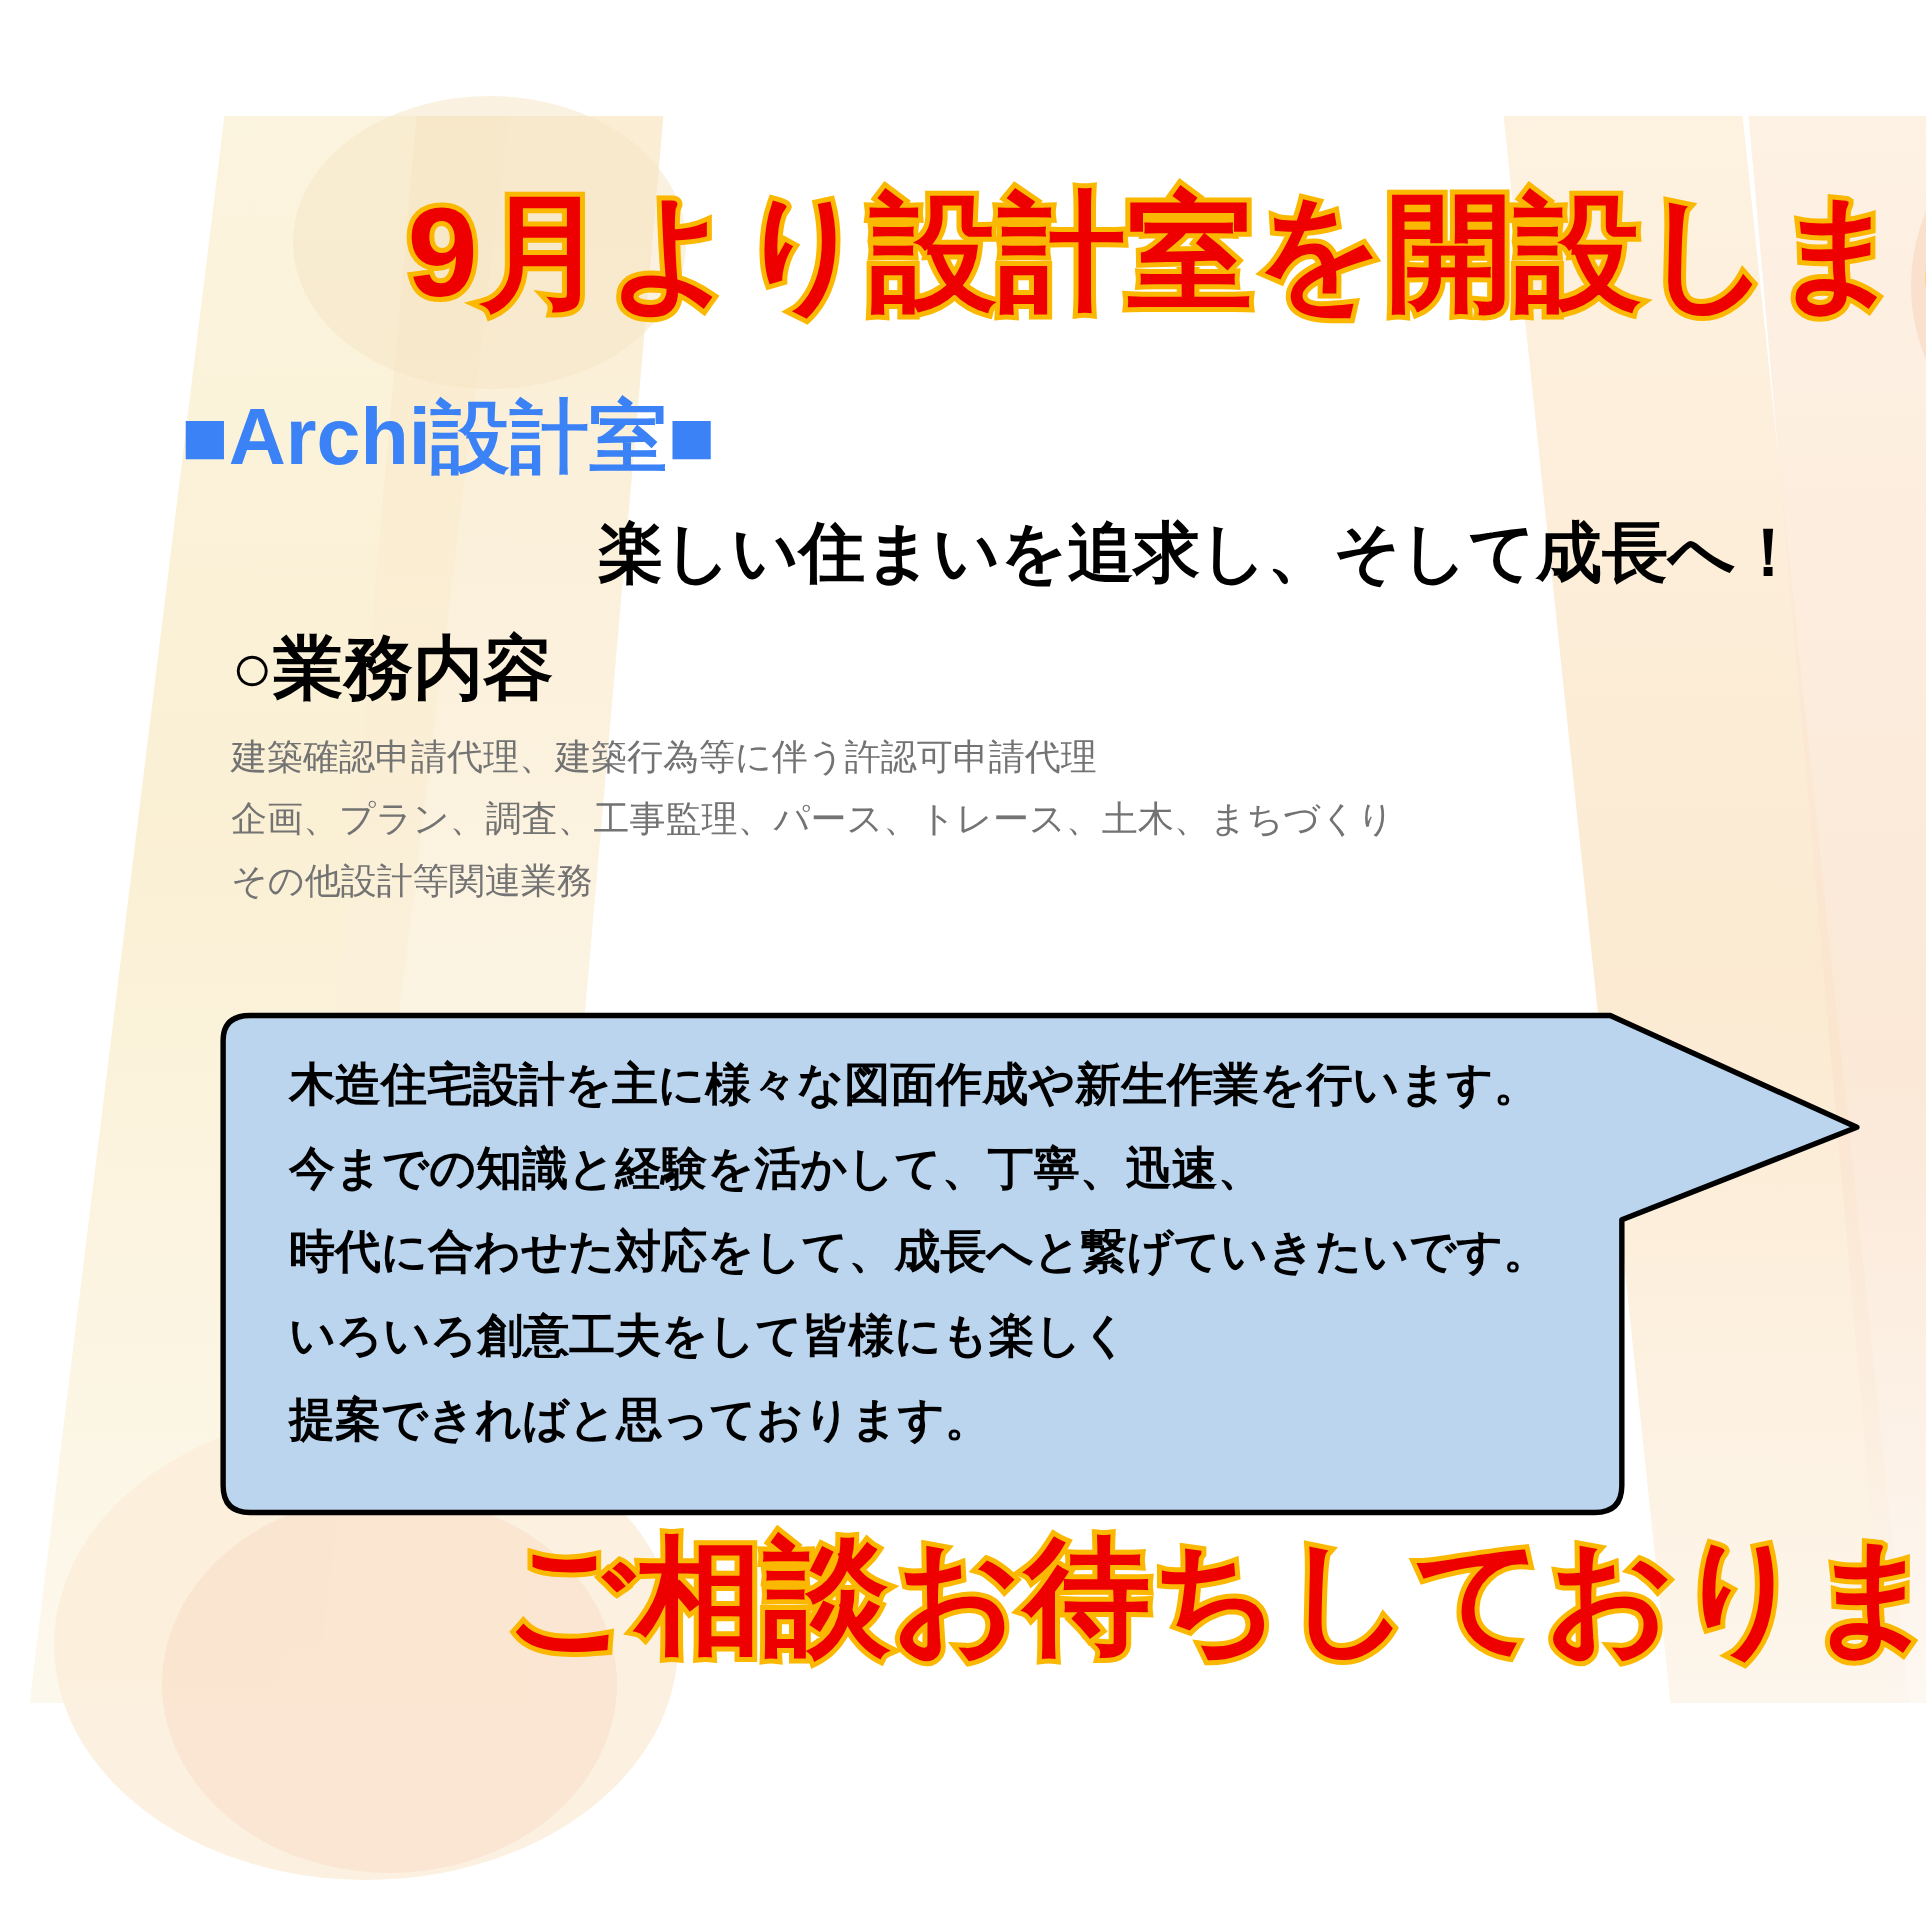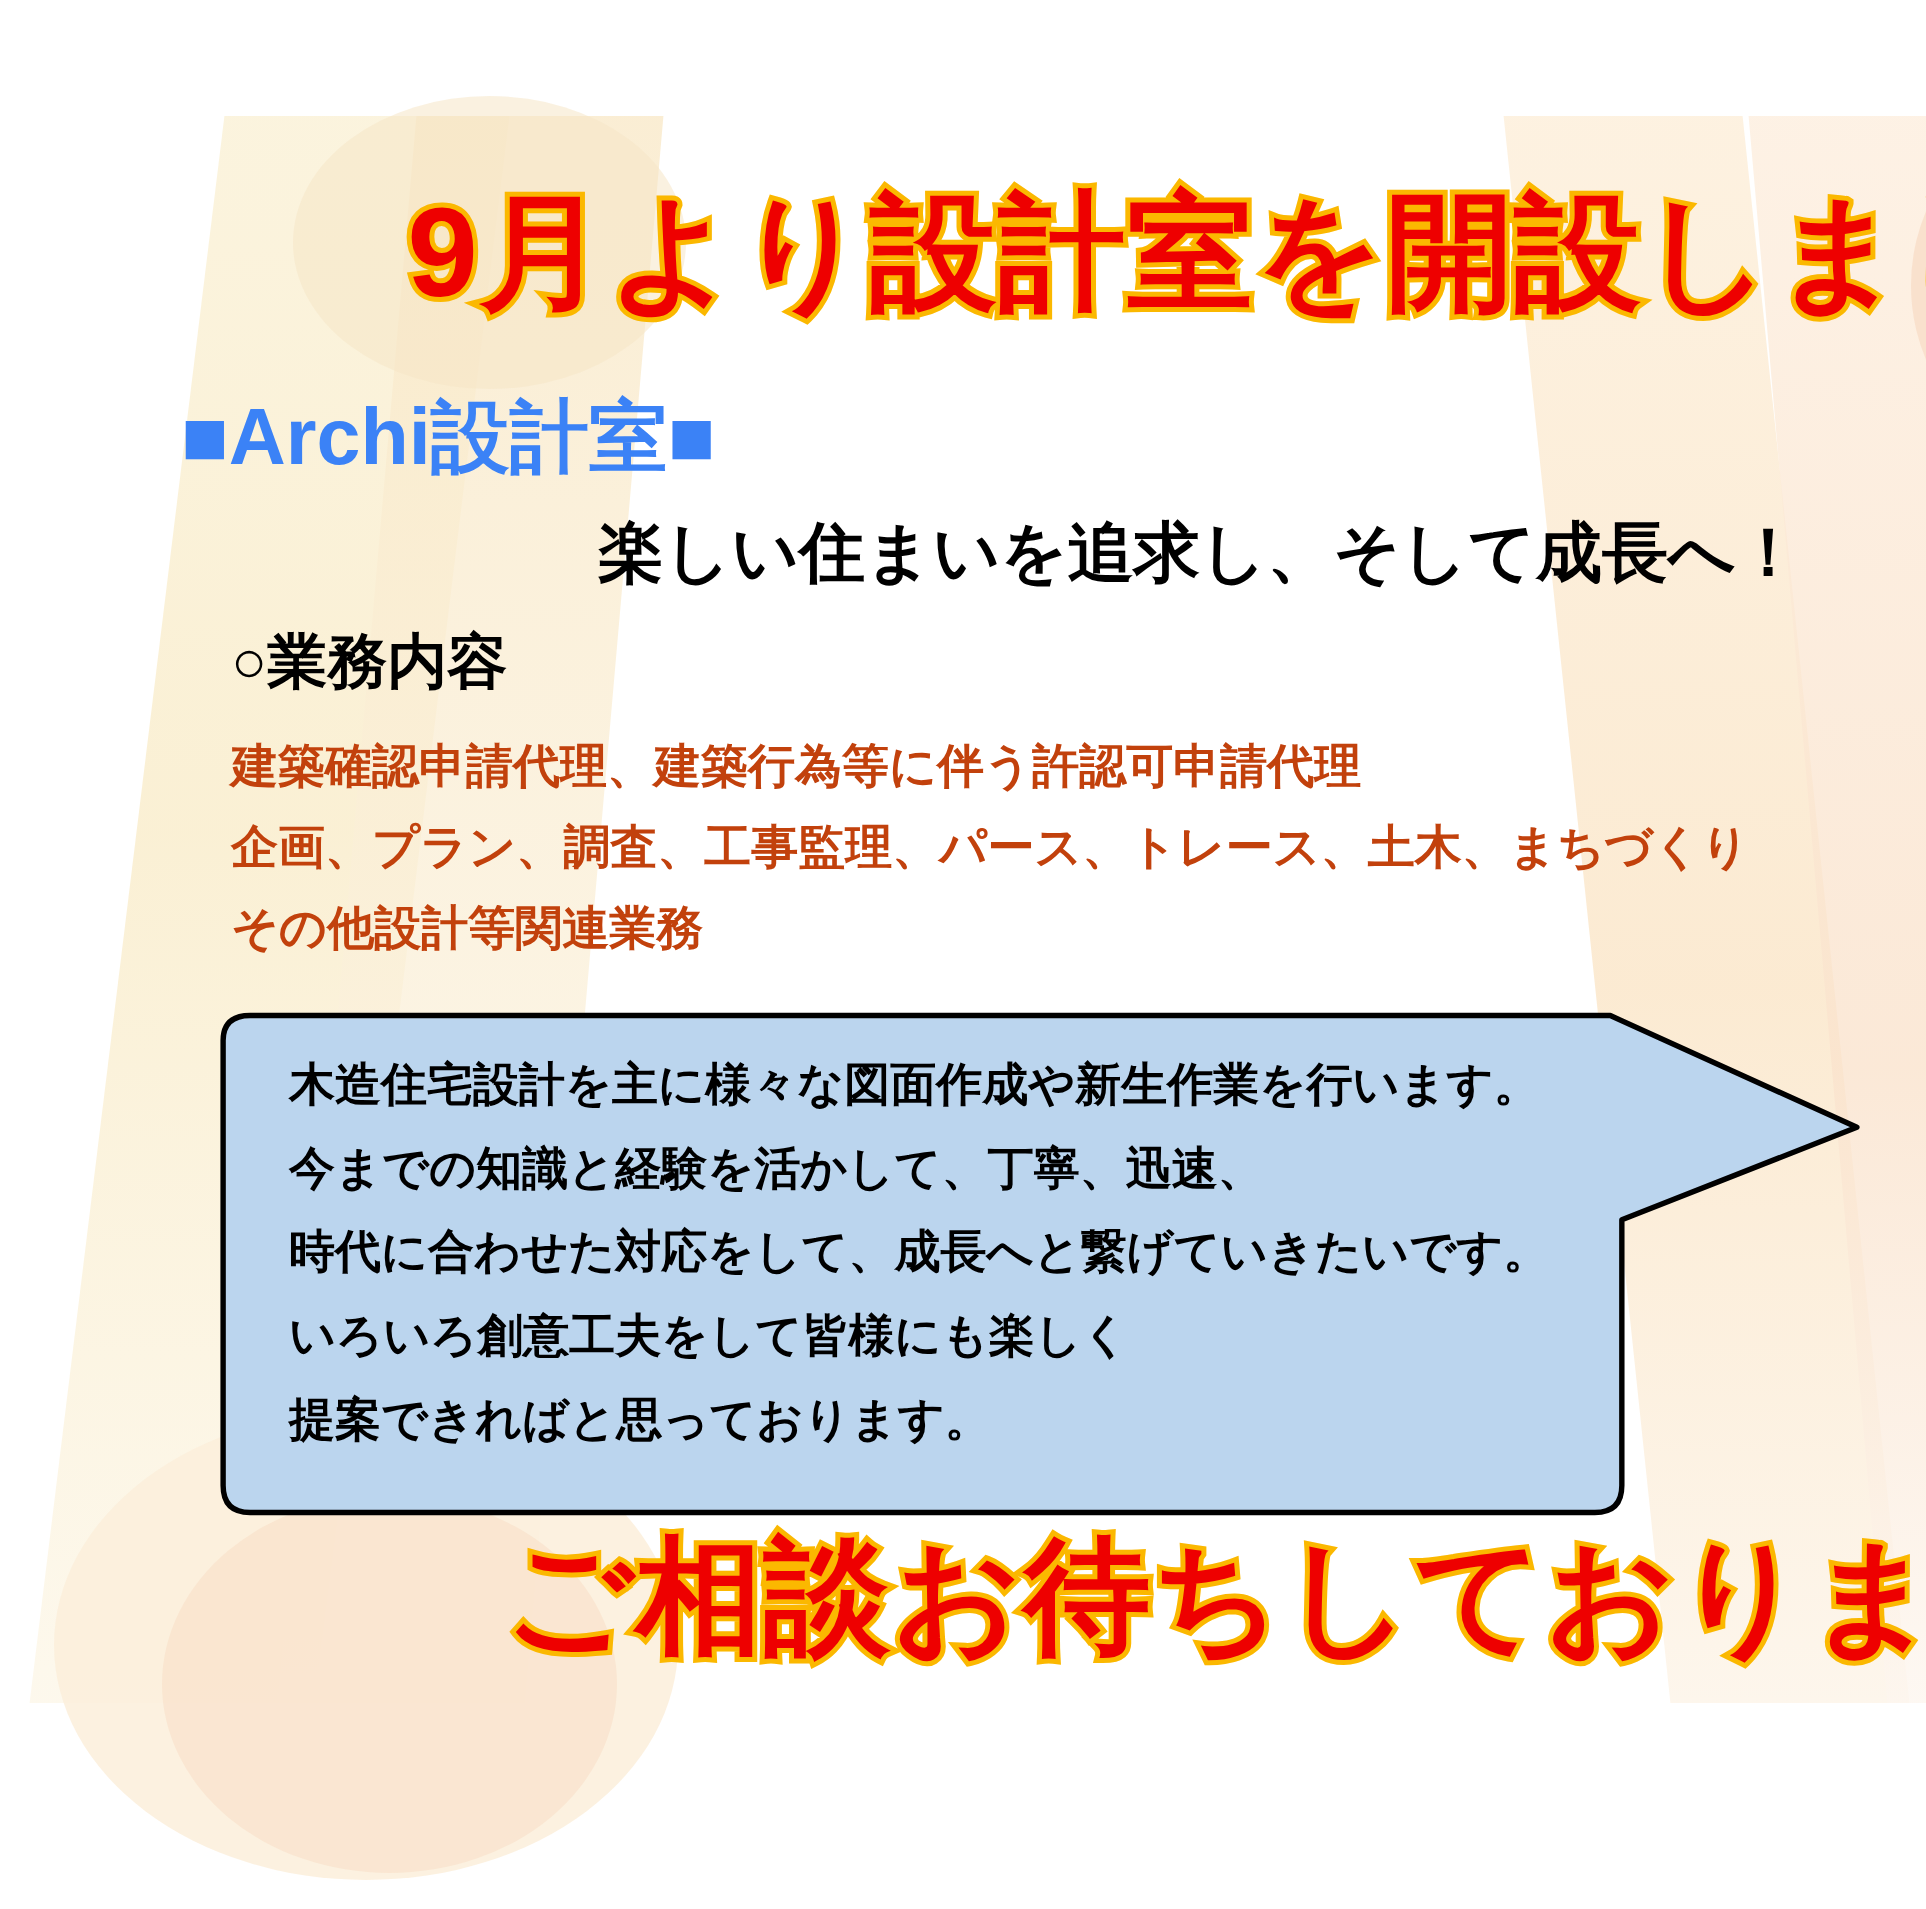--- a/index.html
+++ b/index.html
@@ -106,35 +106,35 @@
     left:598px;top:508px;
     font-size:66px;
     font-weight:700;
     color:#000000;
     white-space:nowrap;
     z-index:6;
   }
   .section-heading{
     position:absolute;
     left:231px;top:622px;
-    font-size:60px;
+    font-size:70px;
     font-weight:700;
     color:#000000;
     white-space:nowrap;
     z-index:6;
   }
   .services{
     position:absolute;
     left:231px;top:726px;
     z-index:6;
   }
   .services .svc-line{
-    font-size:47px;
-    font-weight:700;
-    color:#c2410c;
+    font-size:36px;
+    font-weight:400;
+    color:#737373;
     line-height:1.72;
     white-space:nowrap;
   }
 
   
   .bubble-wrap{
     position:absolute;
     left:200px;top:1004px;
     width:1680px;height:522px;
     z-index:5;

